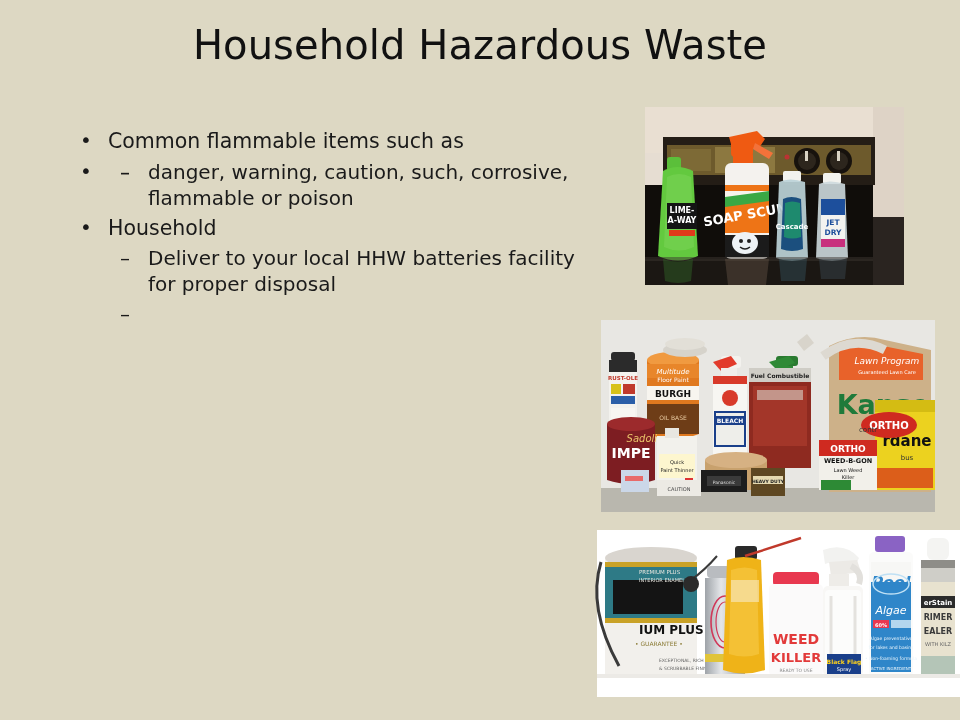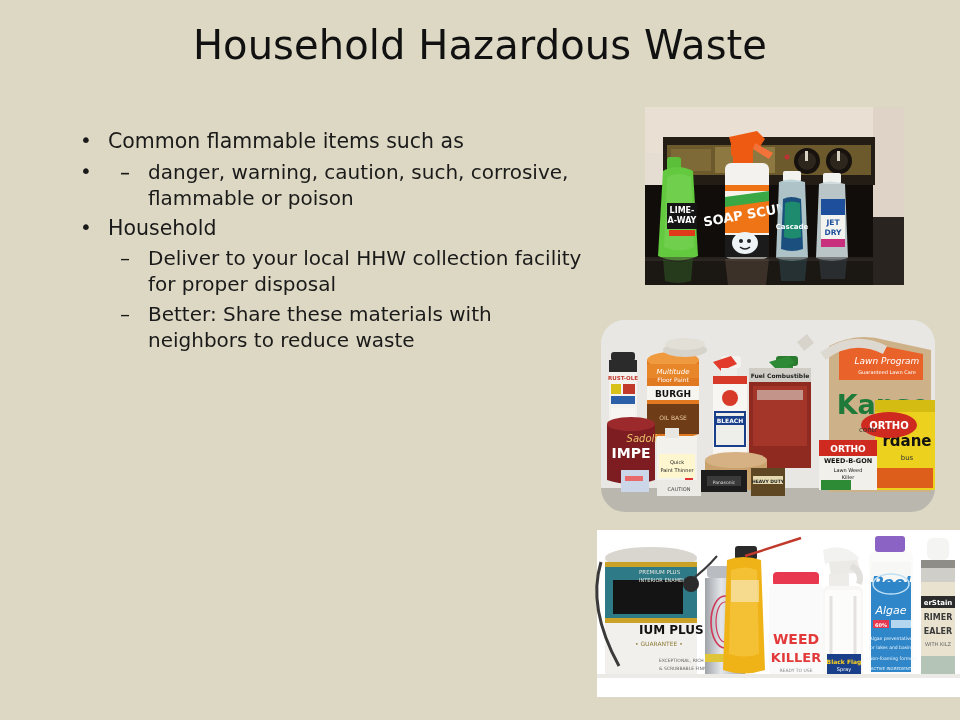--- a/index.html
+++ b/index.html
@@ -44,21 +44,21 @@
   .b-l2 .mk{
     position:absolute;left:58px;top:0px;
     font-size:20px;line-height:1.30;
   }
 
   
   .photo{position:absolute;overflow:hidden;}
   .photo svg{display:block;}
 
   #photo-cleaners{left:609px;top:107px;width:259px;height:178px;margin-left:36px;}
-  #photo-garage{left:601px;top:320px;width:334px;height:192px;border-radius:24px;}
+  #photo-garage{left:601px;top:320px;width:334px;height:192px;}
   #photo-products{left:579px;top:522px;width:381px;height:175px;}
 </style>
 </head>
 <body style="background: rgb(221, 216, 195); color: rgb(26, 26, 26);">
 
 <div id="slide">
 
   <div class="slide-title">Household Hazardous Waste</div>
 
   <div class="body-col">
@@ -81,26 +81,25 @@
       <span>danger, warning, caution, such, corrosive, flammable or poison</span>
     </div>
 
     <div class="b-l1">
       <span class="mk">•</span>
       <span>Household</span>
     </div>
 
     <div class="b-l2">
       <span class="mk">–</span>
-      <span>Deliver to your local HHW collection facility for proper disposal</span>
+      <span>Deliver to your local HHW batteries facility for proper disposal</span>
     </div>
 
     <div class="b-l2">
       <span class="mk">–</span>
-      <span>Better: Share these materials with neighbors to reduce waste</span>
     </div>
 
   </div>
 
   <div class="photo" id="photo-cleaners">
     <svg width="259" height="193" viewBox="0 0 259 193">
       <rect x="0" y="0" width="259" height="193" fill="#e6ddd2"></rect>
 
       <rect x="0" y="0" width="259" height="46" fill="#e9dfd2"></rect>
       <rect x="228" y="0" width="31" height="193" fill="#ded3c6"></rect>

